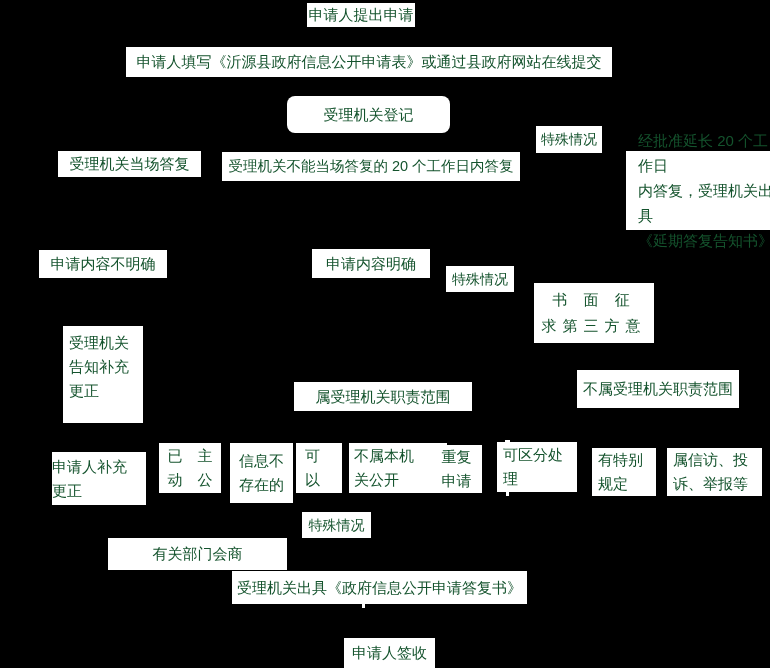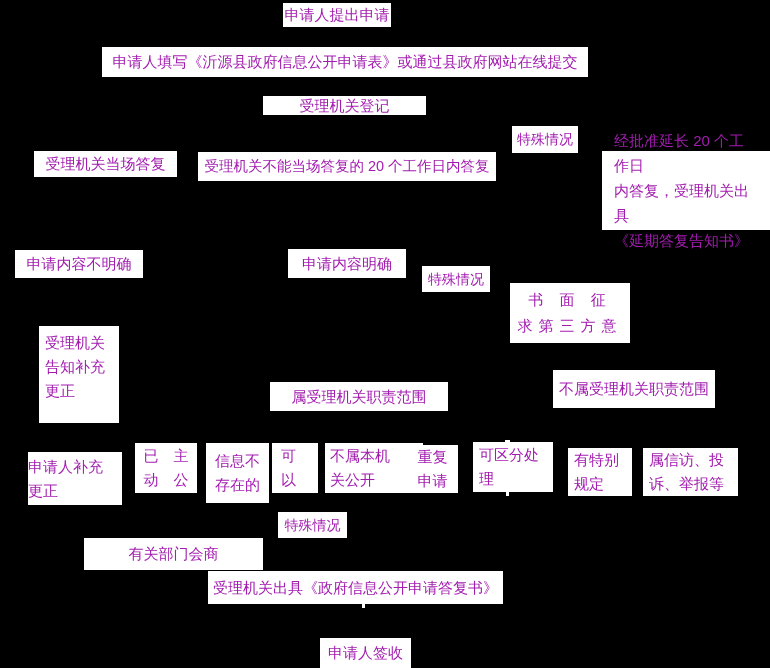--- a/index.html
+++ b/index.html
@@ -1,28 +1,28 @@
 <!DOCTYPE html>
 <html><head>
 <meta charset="utf-8">
 <style>
   html,body{margin:0;padding:0;background:#000;}
   #canvas{position:relative;width:770px;height:668px;background:#000;overflow:hidden;
           font-family:"Liberation Sans","DejaVu Sans",sans-serif;}
-  .bx{position:absolute;background:#fff;color:#a21caf;display:flex;align-items:center;
+  .bx{position:absolute;background:#fff;color:#14532d;display:flex;align-items:center;
       justify-content:center;text-align:center;white-space:pre-line;font-size:15px;
-      line-height:1.45;box-sizing:border-box;}
+      line-height:1.45;box-sizing:border-box;margin-left:24px;}
   .left{justify-content:flex-start;text-align:left;}
   .top{align-items:flex-start;}
   .lbl{font-size:14px;}
   .tick{position:absolute;background:#fff;}
 
   #b-apply{left:283px;top:3px;width:108px;height:24px;}
   #b-fill-form{left:102px;top:47px;width:486px;height:30px;font-size:15px;}
-  #b-register{left:263px;top:96px;width:163px;height:19px;}
+  #b-register{left:263px;top:96px;width:163px;height:37px;border-radius:8px;}
   #b-special1{left:512px;top:126px;width:66px;height:27px;}
   #b-onspot{left:34px;top:151px;width:143px;height:26px;}
   #b-within20{left:198px;top:152px;width:298px;height:29px;font-size:14.5px;}
   #b-extension{left:602px;top:151px;width:168px;height:79px;padding:2px 12px;line-height:25px;}
   #b-unclear{left:15px;top:250px;width:128px;height:28px;}
   #b-clear{left:288px;top:249px;width:118px;height:29px;}
   #b-special2{left:422px;top:266px;width:68px;height:26px;}
   #b-third-party{left:510px;top:283px;width:120px;height:60px;letter-spacing:6px;line-height:26px;}
   #b-notify-supplement{left:39px;top:326px;width:80px;height:97px;padding:5px 6px;line-height:24px;}
   #b-in-scope{left:270px;top:382px;width:178px;height:29px;}

